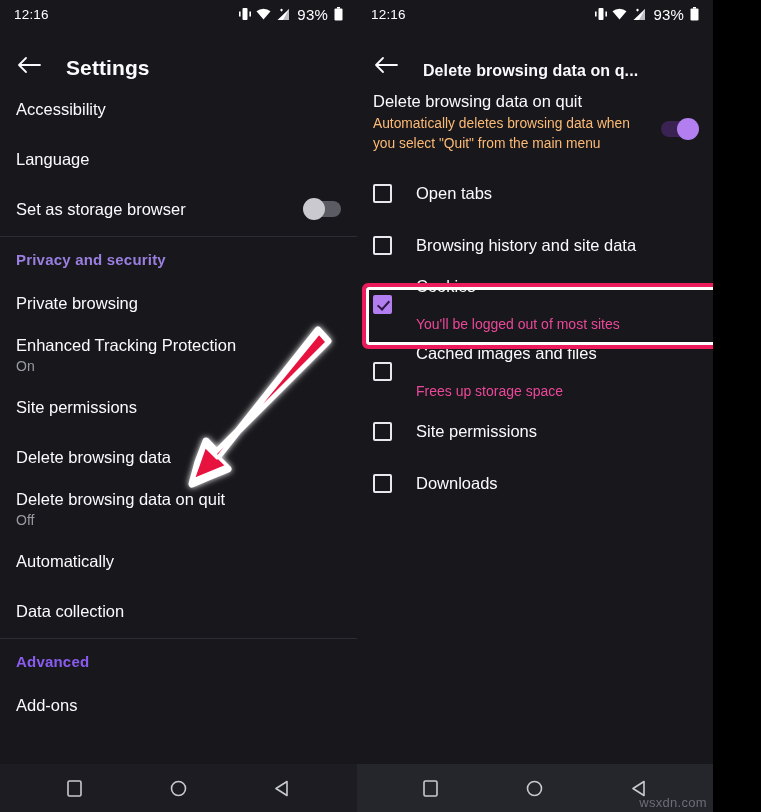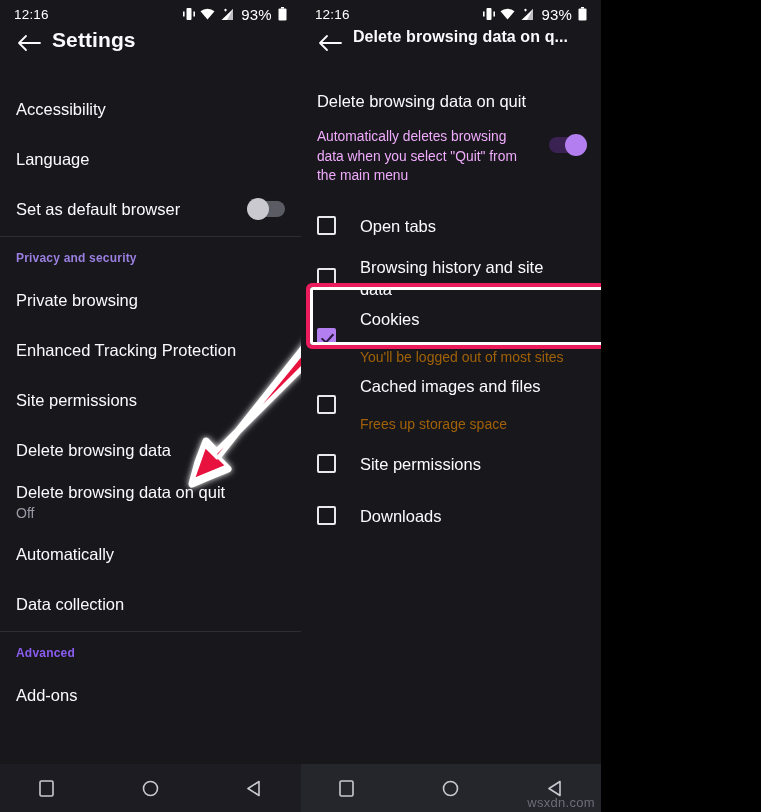--- a/index.html
+++ b/index.html
@@ -4,21 +4,21 @@
 <style>
   * { margin:0; padding:0; box-sizing:border-box; }
   html, body {
     width:761px; height:812px;
     background:#000;
     font-family:"Liberation Sans", sans-serif;
     overflow:hidden;
   }
   .screenshot {
     position:relative;
-    width:601px; height:812px;
+    width:713px; height:812px;
     display:flex;
     background:#0f0f12;
   }
 
   
   .panel {
     position:relative;
     width:381px; height:812px;
     background:#17171c;
     overflow:hidden;
@@ -36,23 +36,23 @@
   }
   .status-clock { flex:0 0 auto; }
   .status-spacer { flex:1 1 auto; }
   .status-icons { display:flex; align-items:center; gap:5px; }
   .status-icons svg { display:block; }
   .status-batt-text { font-size:15px; margin:0 1px 0 2px; }
 
   
   .appbar {
     height:52px;
-    display:flex; align-items:flex-start;
+    display:flex; align-items:flex-end;
     padding:0 6px 0 14px;
-    gap:8px;
+    gap:22px;
   }
   .back-btn {
     width:30px; height:30px;
     display:flex; align-items:center; justify-content:center;
     flex:0 0 auto;
   }
   .appbar-title {
     color:#fbfbfe;
     font-size:21px;
     font-weight:700;
@@ -78,21 +78,21 @@
   }
   .srow .subtitle {
     color:#9a9aa4;
     font-size:14px;
     line-height:19px;
     margin-top:1px;
   }
   .section-header {
     padding:14px 16px 10px 16px;
     color:#9a7fe0;
-    font-size:12px;
+    font-size:15px;
     font-weight:700;
     letter-spacing:.2px;
   }
   .section-header.adv { color:#8a5cf0; }
   .divider {
     height:1px;
     background:#2d2d35;
     margin:2px 0 0 0;
   }
 
@@ -123,21 +123,21 @@
   
   .quit-header {
     display:flex; align-items:flex-start;
     padding:10px 16px 12px 16px;
   }
   .quit-header .labels { flex:1 1 auto; padding-right:10px; }
   .quit-header .title {
     color:#fbfbfe; font-size:16.5px; line-height:22px;
   }
   .quit-header .subtitle {
-    color:#f0abfc; font-size:13.8px; line-height:19.5px; margin-top:15px;
+    color:#fdba74; font-size:13.8px; line-height:19.5px; margin-top:2px;
   }
   .quit-header .toggle { align-self:center; margin-top:14px; }
 
   .checklist { padding-top:2px; }
   .crow {
     position:relative;
     display:flex; align-items:center;
     min-height:52px;
     padding:4px 28px 4px 16px;
   }
@@ -158,21 +158,21 @@
     content:"";
     position:absolute;
     left:5px; top:1px;
     width:5px; height:10px;
     border:solid #2a1640;
     border-width:0 2.2px 2.2px 0;
     transform:rotate(42deg);
   }
   .crow .labels { flex:1 1 auto; min-width:0; }
   .crow .title { color:#fbfbfe; font-size:16.5px; line-height:22px; }
-  .crow .subtitle { color:#a16207; font-size:14px; line-height:19px; margin-top:18px; }
+  .crow .subtitle { color:#ec4899; font-size:14px; line-height:19px; margin-top:18px; }
 
   
   .highlight-box {
     position:absolute;
     left:5px; top:283px;
     width:374px; height:66px;
     border:4px solid #ec1c5c;
     border-radius:6px;
     pointer-events:none;
     z-index:5;
@@ -275,41 +275,42 @@
       </div>
 
       <div class="srow">
         <span class="labels">
           <span class="title" style="display:block">Language</span>
         </span>
       </div>
 
       <div class="srow">
         <span class="labels">
-          <span class="title" style="display:block">Set as default browser</span>
+          <span class="title" style="display:block">Set as storage browser</span>
         </span>
         <span class="toggle off">
           <span class="track"></span>
           <span class="thumb"></span>
         </span>
       </div>
 
       <div class="divider"></div>
 
       <div class="section-header">Privacy and security</div>
 
       <div class="srow">
         <span class="labels">
           <span class="title" style="display:block">Private browsing</span>
         </span>
       </div>
 
       <div class="srow">
         <span class="labels">
           <span class="title" style="display:block">Enhanced Tracking Protection</span>
+          <span class="subtitle" style="display:block">On</span>
         </span>
       </div>
 
       <div class="srow">
         <span class="labels">
           <span class="title" style="display:block">Site permissions</span>
         </span>
       </div>
 
       <div class="srow">

